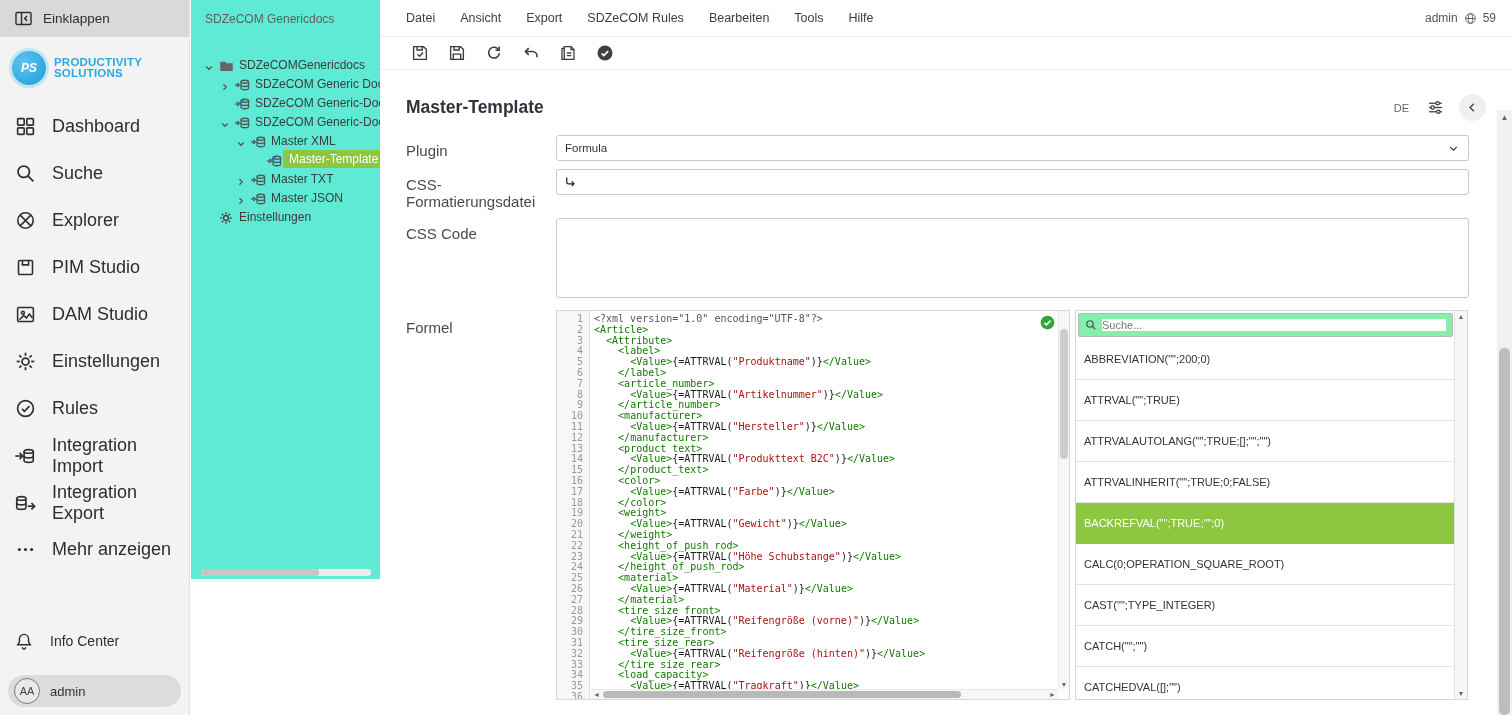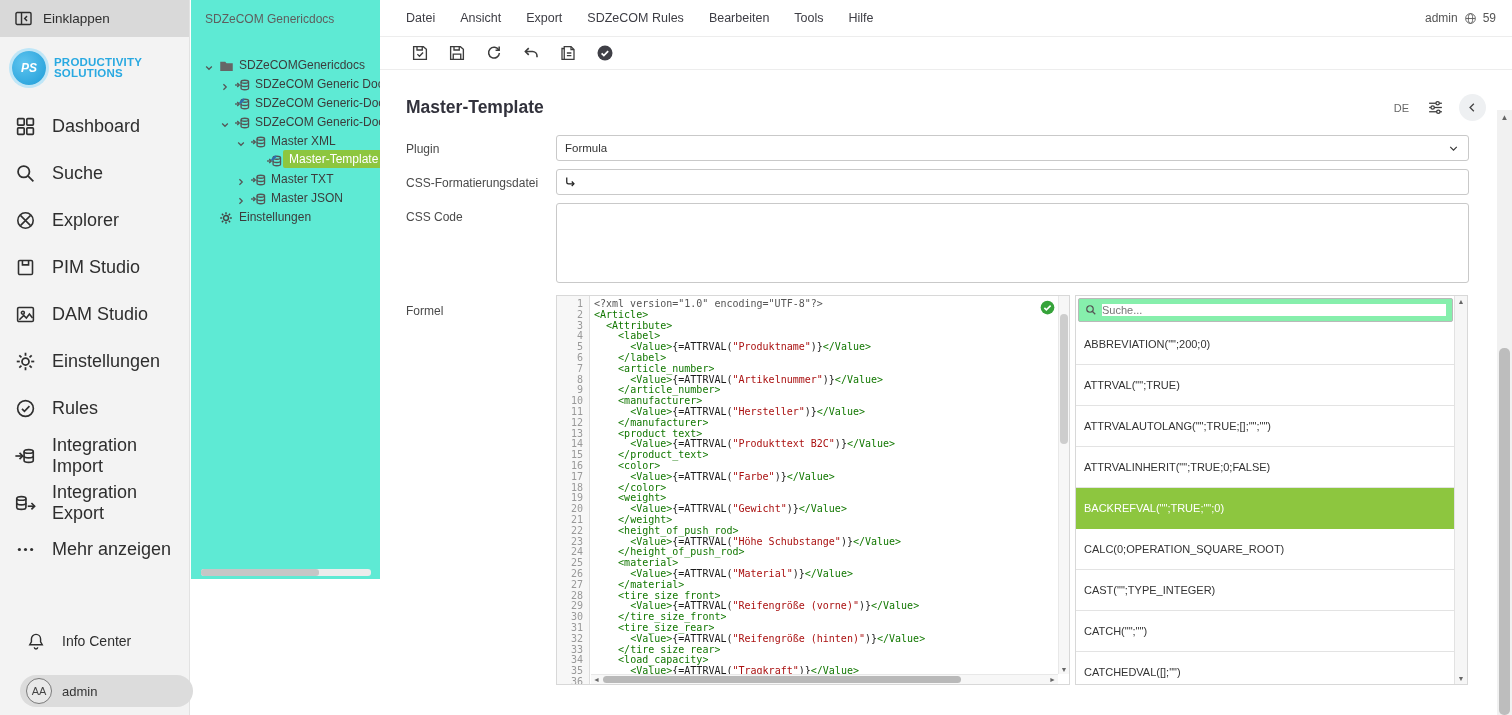--- a/index.html
+++ b/index.html
@@ -10,21 +10,21 @@
   
   .sidebar { position:absolute; left:0; top:0; width:190px; height:715px; background:#f3f3f3; border-right:1px solid #e2e2e2; }
   .collapse-bar { height:37px; background:#d9d9d9; display:flex; align-items:center; gap:10px; padding:0 14px; cursor:pointer; }
   .collapse-bar span.lbl { font-size:13.5px; color:#2f2f2f; }
   .logo { display:flex; align-items:center; gap:8px; padding:14px 12px 10px 12px; }
   .logo-badge { width:34px; height:34px; border-radius:50%; background:radial-gradient(circle at 35% 35%, #5ec4ef, #1d9cd8); color:#fff; font-weight:bold; font-style:italic; font-size:12px; display:flex; align-items:center; justify-content:center; box-shadow:0 0 0 3px #bfe6f7; }
   .logo-text { color:#29a9e1; font-weight:bold; font-size:11.5px; line-height:11.5px; letter-spacing:.2px; }
   .nav { margin-top:8px; }
   .nav-item { height:47px; display:flex; align-items:center; gap:16px; padding:0 14px; font-size:18px; color:#2e2e2e; cursor:pointer; }
   .nav-item .ic { width:22px; height:22px; flex:0 0 22px; display:flex; align-items:center; justify-content:center; }
-  .sb-footer { position:absolute; left:12px; bottom:0; width:100%; }
+  .sb-footer { position:absolute; left:0; bottom:0; width:100%; }
   .info-item { height:40px; display:flex; align-items:center; gap:16px; padding:0 14px; font-size:14px; color:#2e2e2e; cursor:pointer; margin-bottom:14px; }
   .user-pill { margin:0 8px 8px 8px; height:32px; background:#dcdcdc; border-radius:16px; display:flex; align-items:center; gap:10px; padding:0 6px; cursor:pointer; }
   .avatar { width:26px; height:26px; border-radius:50%; border:1px solid #7a7a7a; display:flex; align-items:center; justify-content:center; font-size:11px; color:#444; background:#e9e9e9; }
   .user-pill .nm { font-size:13px; color:#333; }
 
   
   .tree-panel { position:absolute; left:191px; top:0; width:189px; height:579px; background:#5eead4; }
   .tree-header { padding:12px 14px 6px 14px; font-size:12px; color:#5e5e5e; }
   .tree { margin-top:22px; }
   .tnode { height:19px; display:flex; align-items:flex-end; font-size:12px; color:#3c3c3c; white-space:nowrap; overflow:hidden; cursor:pointer; }
@@ -46,21 +46,21 @@
 
   .title-row { display:flex; align-items:center; padding:24px 26px 14px 26px; }
   .page-title { font-size:17.5px; font-weight:bold; color:#32323c; }
   .title-row .spacer { flex:1; }
   .lang-badge { font-size:11px; color:#666; margin-right:14px; cursor:pointer; }
   .sliders-btn { width:24px; height:24px; display:flex; align-items:center; justify-content:center; cursor:pointer; margin-right:12px; }
   .circle-btn { width:27px; height:27px; border-radius:50%; background:#eef0f2; display:flex; align-items:center; justify-content:center; cursor:pointer; }
 
   .form { padding:0 0 0 26px; }
   .frow { display:flex; margin-bottom:8px; }
-  .flabel { width:150px; flex:0 0 150px; font-size:12px; color:#4a4a4a; padding-top:7px; }
+  .flabel { width:150px; flex:0 0 150px; font-size:15px; color:#4a4a4a; padding-top:7px; }
   .fctrl { width:913px; }
   .select-box { height:26px; border:1px solid #c9c9c9; border-radius:3px; background:#fff; display:flex; align-items:center; padding:0 8px; font-size:11.5px; color:#333; cursor:pointer; }
   .select-box .spacer { flex:1; }
   .text-input { height:26px; border:1px solid #c9c9c9; border-radius:3px; background:#fff; display:flex; align-items:center; padding:0 6px; gap:4px; }
   .text-input input { border:none; outline:none; flex:1; font-size:11.5px; font-family:"Liberation Sans",sans-serif; }
   .textarea { height:80px; border:1px solid #c9c9c9; border-radius:3px; background:#fff; width:913px; resize:none; outline:none; font-family:"Liberation Sans",sans-serif; font-size:11.5px; padding:5px; }
 
   
   .formula-wrap { display:flex; }
   .editor { position:relative; width:514px; height:390px; border:1px solid #d8d8d8; background:#fff; overflow:hidden; }

